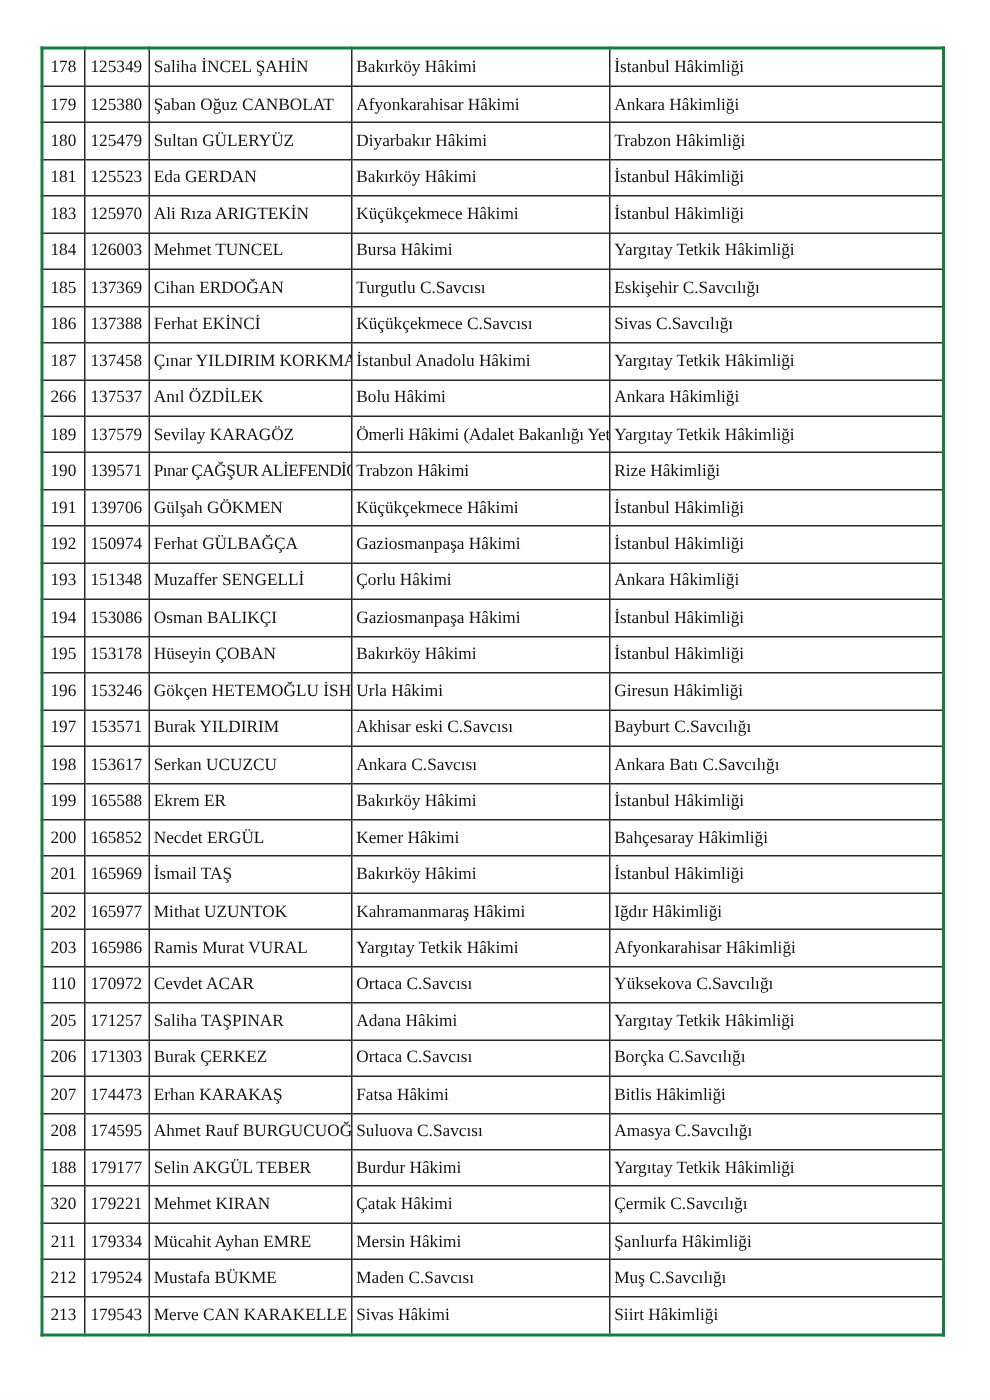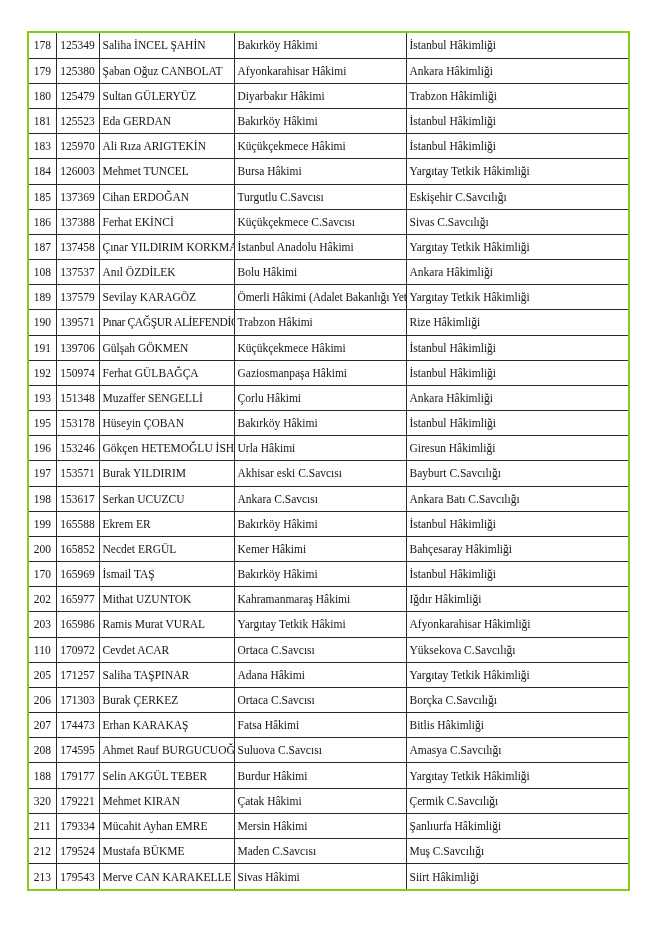--- a/index.html
+++ b/index.html
@@ -13,21 +13,21 @@
     overflow: hidden;
   }
   table.assignment {
     position: absolute;
     left: 27px;
     top: 31px;
     width: 601px;
     height: 860px;
     border-collapse: collapse;
     table-layout: fixed;
-    border: 2px solid #84cc16;
+    border: 2px solid #15803d;
   }
   table.assignment td {
     border: 1px solid #2a2a2a;
     font-size: 11.5px;
     color: #141414;
     vertical-align: middle;
     padding: 0 3px;
     white-space: nowrap;
     overflow: hidden;
     line-height: 1.05;
@@ -107,21 +107,21 @@
     <td class="c-assigned">Sivas C.Savcılığı</td>
   </tr>
         <tr>
     <td class="c-no">187</td>
     <td class="c-sicil">137458</td>
     <td class="c-name">Çınar YILDIRIM KORKMAZ</td>
     <td class="c-current">İstanbul Anadolu Hâkimi</td>
     <td class="c-assigned">Yargıtay Tetkik Hâkimliği</td>
   </tr>
         <tr>
-    <td class="c-no">108</td>
+    <td class="c-no">266</td>
     <td class="c-sicil">137537</td>
     <td class="c-name">Anıl ÖZDİLEK</td>
     <td class="c-current">Bolu Hâkimi</td>
     <td class="c-assigned">Ankara Hâkimliği</td>
   </tr>
         <tr>
     <td class="c-no">189</td>
     <td class="c-sicil">137579</td>
     <td class="c-name">Sevilay KARAGÖZ</td>
     <td class="c-current tiny">Ömerli Hâkimi (Adalet Bakanlığı Yetkili Tetkik Hâkimi)</td>
@@ -149,20 +149,27 @@
     <td class="c-assigned">İstanbul Hâkimliği</td>
   </tr>
         <tr>
     <td class="c-no">193</td>
     <td class="c-sicil">151348</td>
     <td class="c-name">Muzaffer SENGELLİ</td>
     <td class="c-current">Çorlu Hâkimi</td>
     <td class="c-assigned">Ankara Hâkimliği</td>
   </tr>
         <tr>
+    <td class="c-no">194</td>
+    <td class="c-sicil">153086</td>
+    <td class="c-name">Osman BALIKÇI</td>
+    <td class="c-current">Gaziosmanpaşa Hâkimi</td>
+    <td class="c-assigned">İstanbul Hâkimliği</td>
+  </tr>
+        <tr>
     <td class="c-no">195</td>
     <td class="c-sicil">153178</td>
     <td class="c-name">Hüseyin ÇOBAN</td>
     <td class="c-current">Bakırköy Hâkimi</td>
     <td class="c-assigned">İstanbul Hâkimliği</td>
   </tr>
         <tr>
     <td class="c-no">196</td>
     <td class="c-sicil">153246</td>
     <td class="c-name">Gökçen HETEMOĞLU İSHAK</td>
@@ -191,21 +198,21 @@
     <td class="c-assigned">İstanbul Hâkimliği</td>
   </tr>
         <tr>
     <td class="c-no">200</td>
     <td class="c-sicil">165852</td>
     <td class="c-name">Necdet ERGÜL</td>
     <td class="c-current">Kemer Hâkimi</td>
     <td class="c-assigned">Bahçesaray Hâkimliği</td>
   </tr>
         <tr>
-    <td class="c-no">170</td>
+    <td class="c-no">201</td>
     <td class="c-sicil">165969</td>
     <td class="c-name">İsmail TAŞ</td>
     <td class="c-current">Bakırköy Hâkimi</td>
     <td class="c-assigned">İstanbul Hâkimliği</td>
   </tr>
         <tr>
     <td class="c-no">202</td>
     <td class="c-sicil">165977</td>
     <td class="c-name">Mithat UZUNTOK</td>
     <td class="c-current">Kahramanmaraş Hâkimi</td>

